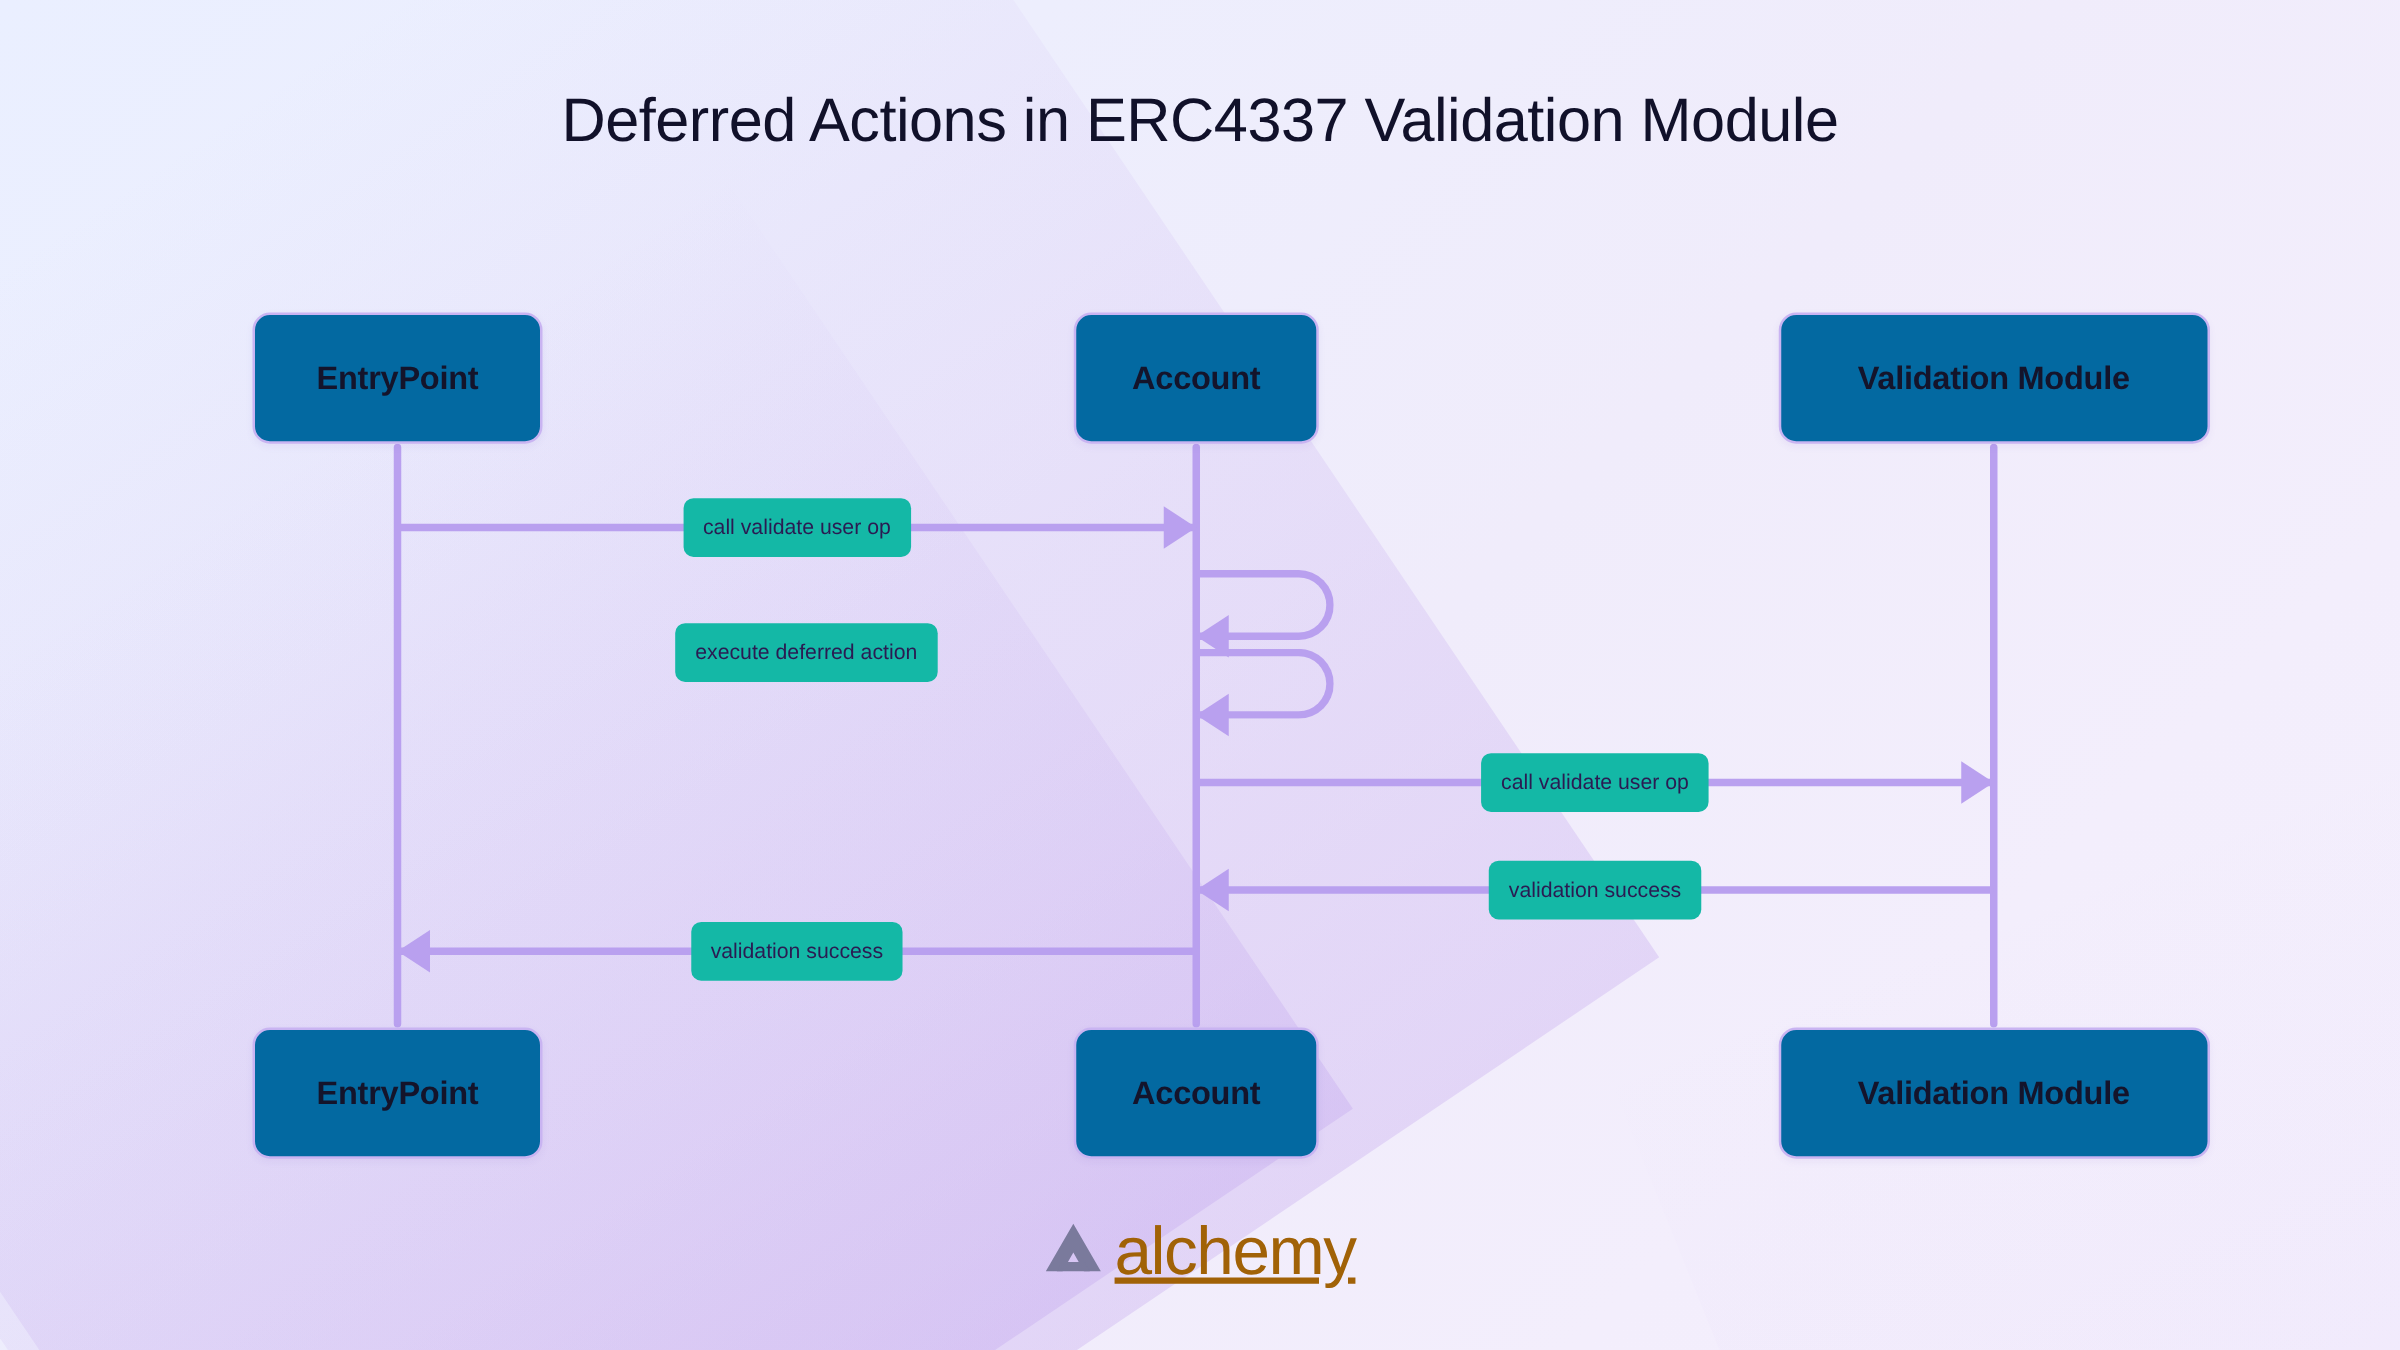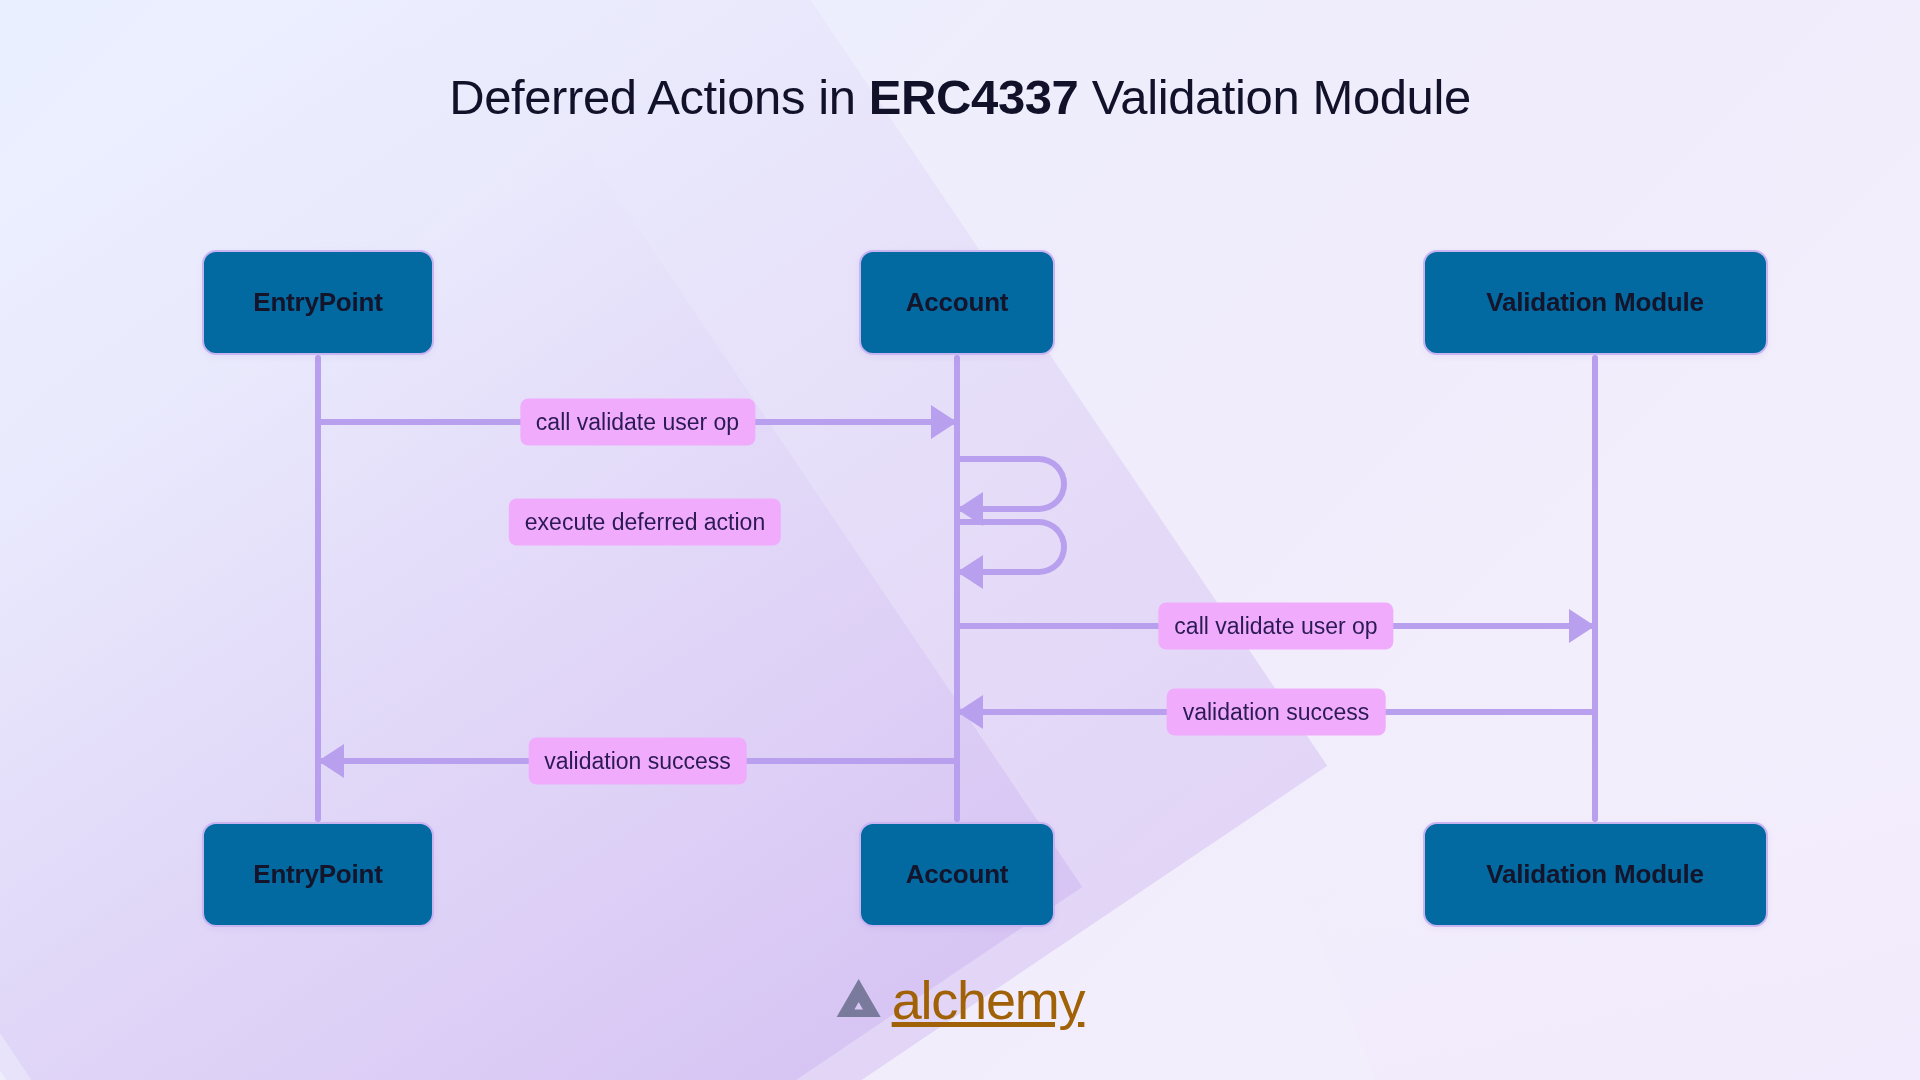--- a/index.html
+++ b/index.html
@@ -45,21 +45,21 @@
   #title {
     position: absolute;
     top: 66px; left: 0; width: 1920px;
     text-align: center;
     font-size: 49px;
     line-height: 62px;
     letter-spacing: -0.4px;
     color: #11112a;
     font-weight: 400;
   }
-  #title .strong { font-weight: 700; }
+  #title .strong { font-weight: 400; }
 
   
   #stage { position: absolute; inset: 0; }
 
   .lifeline {
     position: absolute;
     width: 6px;
     background: #b9a0ef;
     border-radius: 3px;
   }
@@ -100,24 +100,24 @@
   .self-loop {
     position: absolute;
     border: 6px solid #b9a0ef;
     border-left: none;
     border-radius: 0 34px 34px 0;
   }
 
   
   .msg-label {
     position: absolute;
-    background: #f0abfc;
+    background: #14b8a6;
     border-radius: 8px;
     color: #2b1b52;
-    font-size: 23px;
+    font-size: 17px;
     line-height: 23px;
     display: flex;
     align-items: center;
     justify-content: center;
     padding: 12px 16px;
     white-space: nowrap;
     transform: translate(-50%, -50%);
   }
 
   

